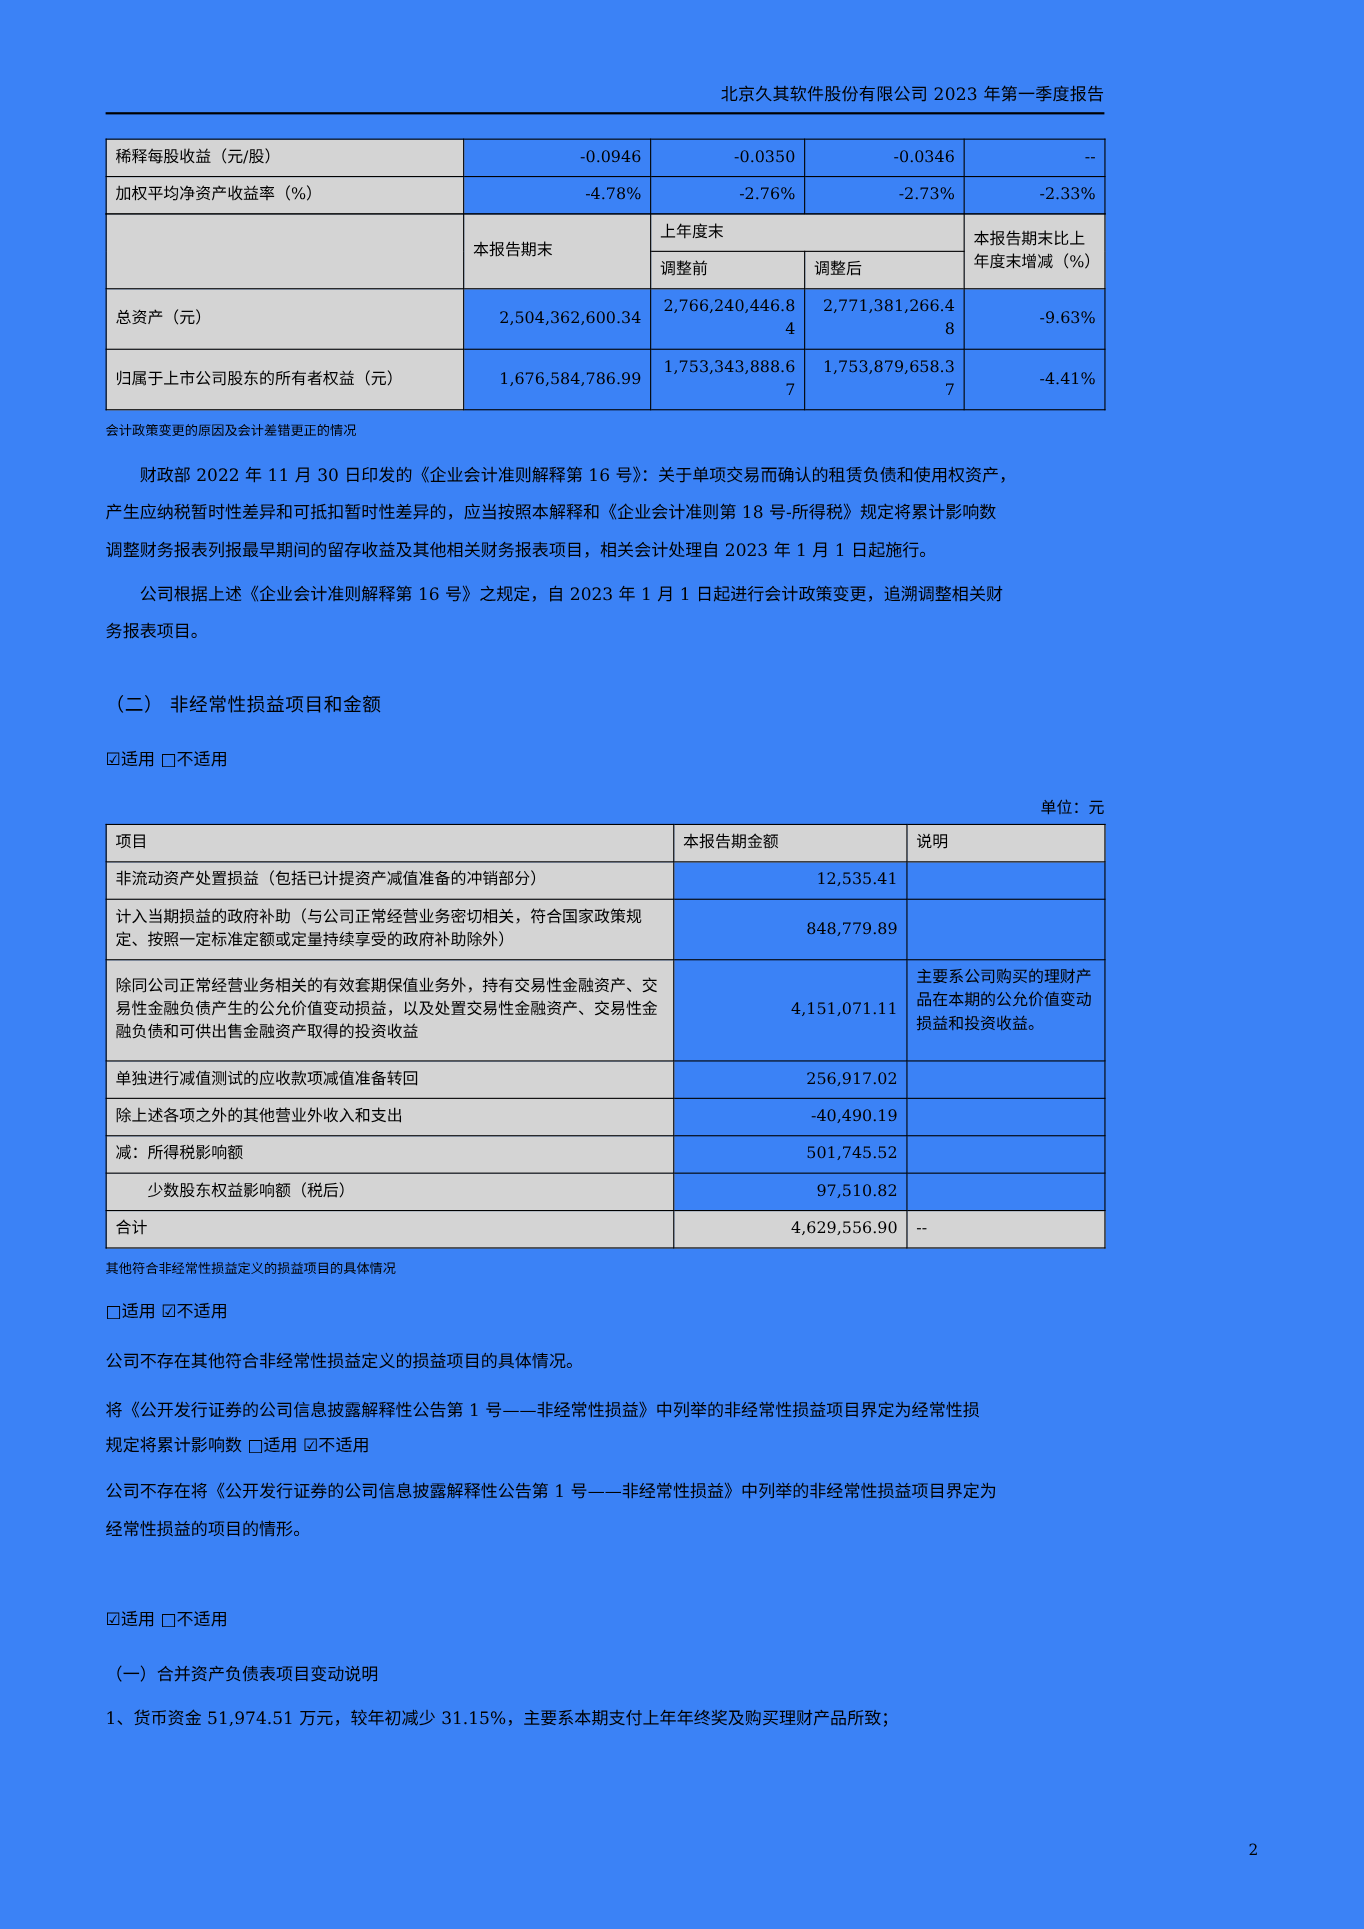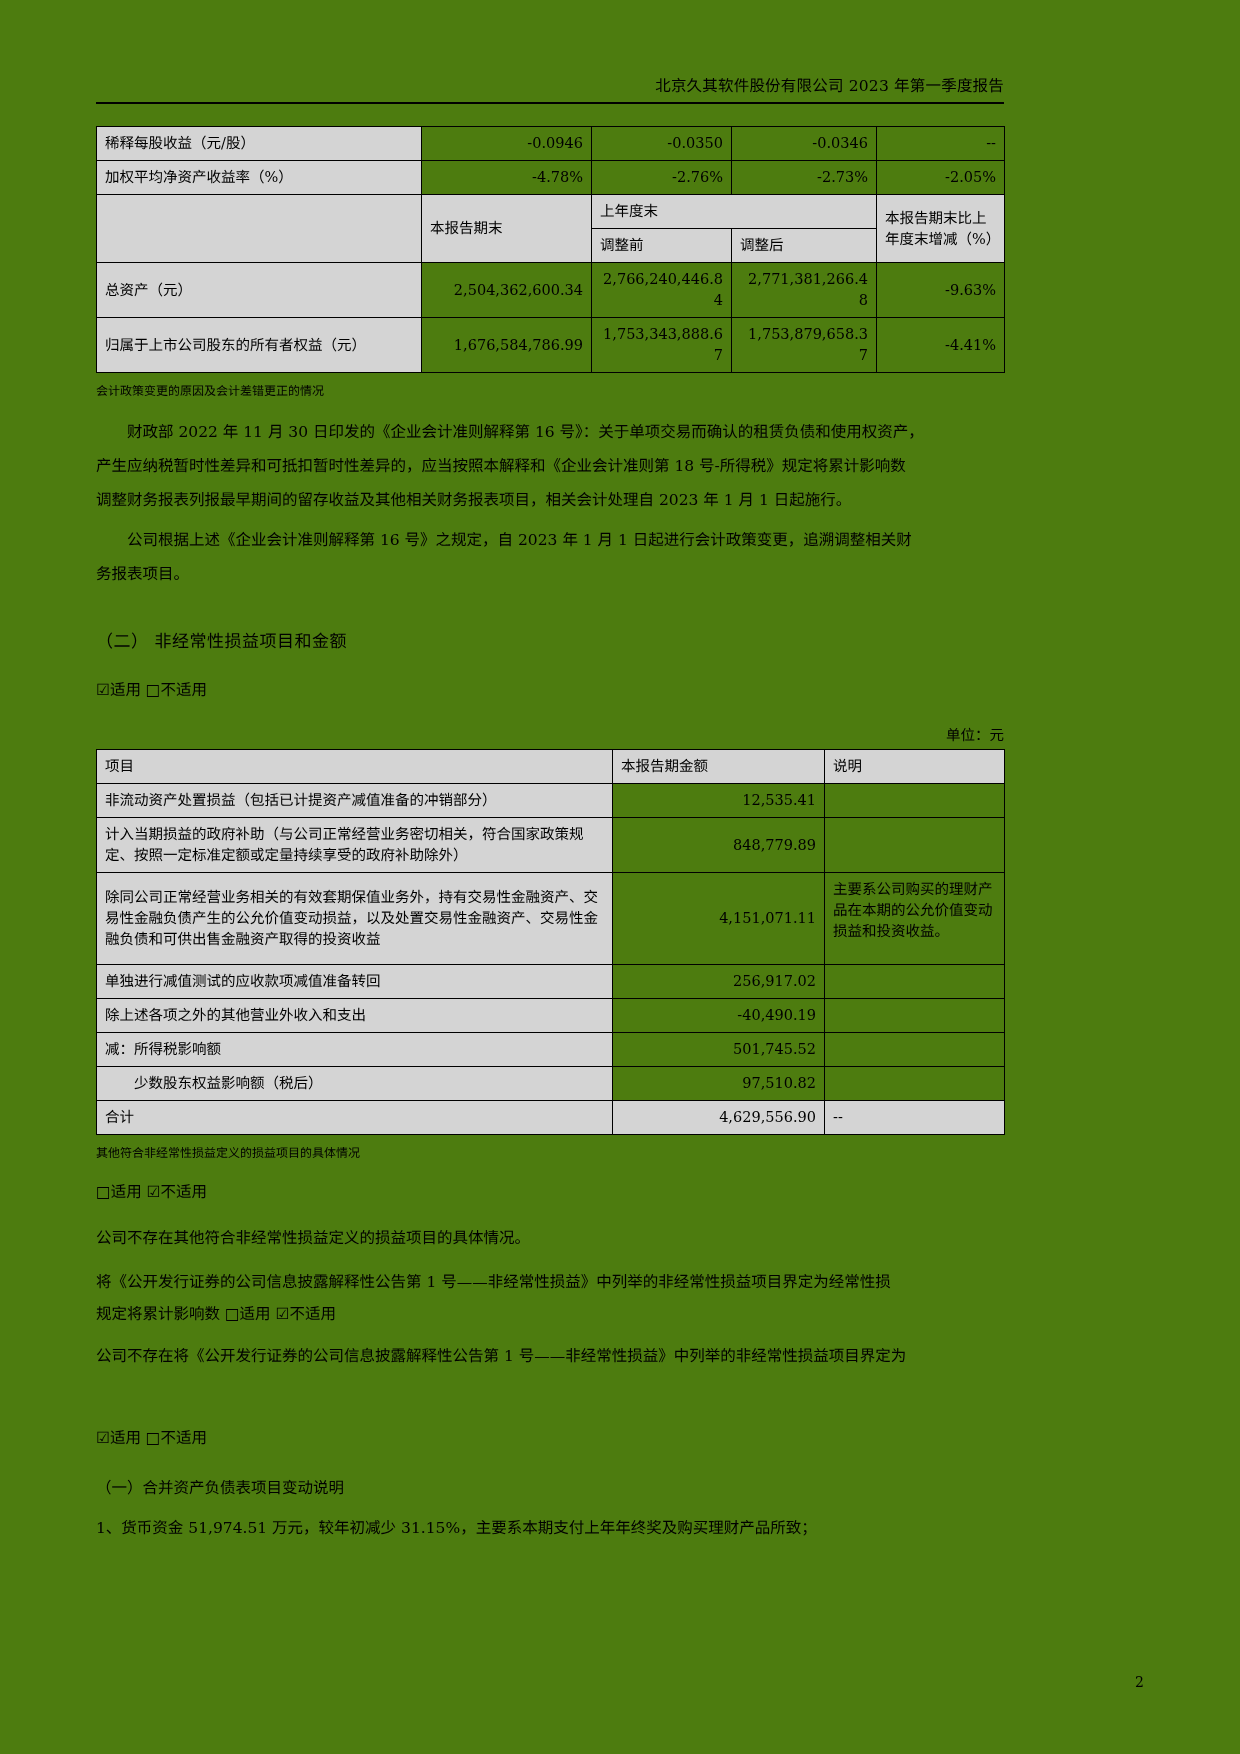--- a/index.html
+++ b/index.html
@@ -10,21 +10,21 @@
   }
   body {
     font-family: "DejaVu Serif", "Liberation Serif", serif;
     color: #000000;
   }
   .page {
     position: relative;
     width: 1240px;
     height: 1754px;
     margin: 0 auto;
-    background: #4d7c0f;
+    background: #3b82f6;
     box-sizing: border-box;
     padding: 0;
     overflow: hidden;
   }
   .content {
     position: absolute;
     left: 96px;
     top: 0;
     width: 908px;
   }
@@ -143,21 +143,21 @@
           <td class="num">-0.0946</td>
           <td class="num">-0.0350</td>
           <td class="num">-0.0346</td>
           <td class="num">--</td>
         </tr>
         <tr>
           <td class="shade lft">加权平均净资产收益率（%）</td>
           <td class="num">-4.78%</td>
           <td class="num">-2.76%</td>
           <td class="num">-2.73%</td>
-          <td class="num">-2.05%</td>
+          <td class="num">-2.33%</td>
         </tr>
       </tbody>
     </table>
 
     <table class="doc-table" style="margin-top:-1px">
       <colgroup>
         <col style="width:325px">
         <col style="width:170px">
         <col style="width:140px">
         <col style="width:145px">
@@ -296,20 +296,21 @@
     <div class="gap-10"></div>
 
     <p class="body-line">将《公开发行证券的公司信息披露解释性公告第 1 号——非经常性损益》中列举的非经常性损益项目界定为经常性损</p>
     <p class="checkline">
       <span>规定将累计影响数 □适用 </span><span>☑</span><span>不适用</span>
     </p>
 
     <div class="gap-10"></div>
 
     <p class="body-line">公司不存在将《公开发行证券的公司信息披露解释性公告第 1 号——非经常性损益》中列举的非经常性损益项目界定为</p>
+    <p class="body-line">经常性损益的项目的情形。</p>
 
     <div class="gap-28"></div>
 
 
     <div class="gap-22"></div>
 
     <p class="checkline">
       <span>☑</span><span>适用 □不适用</span>
     </p>
 

